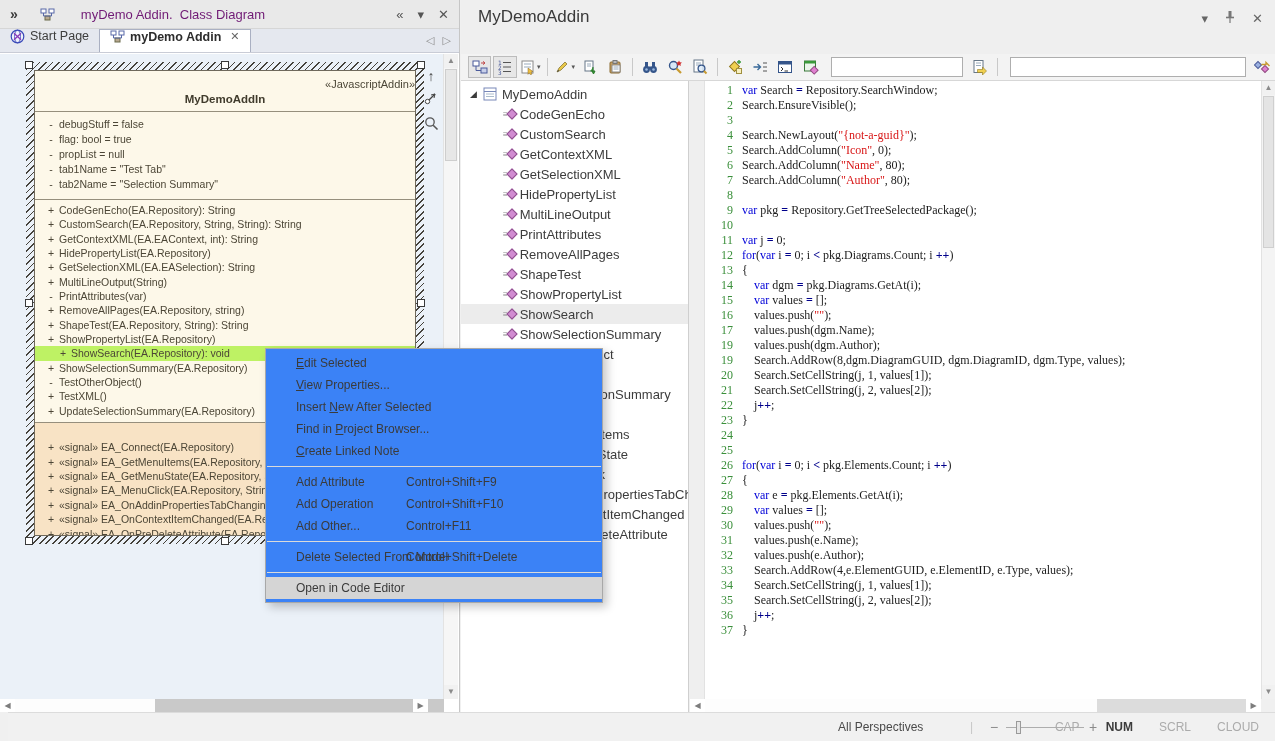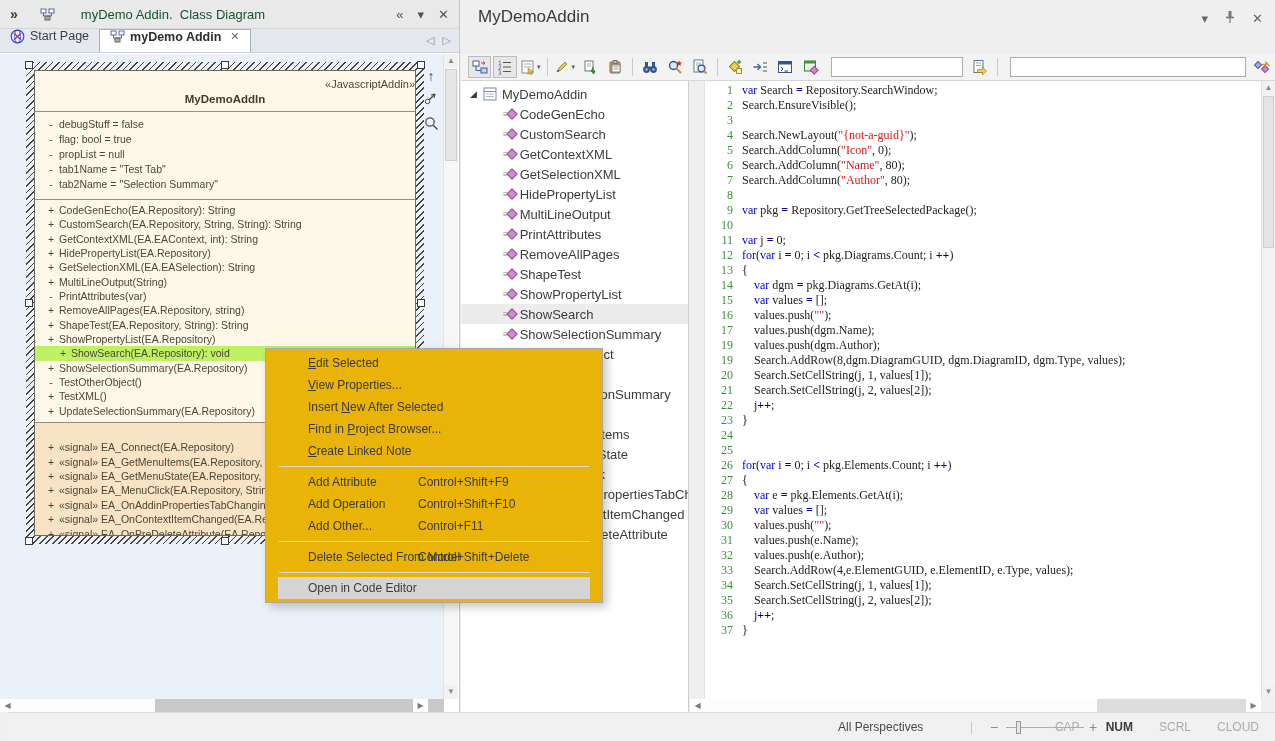--- a/index.html
+++ b/index.html
@@ -7,21 +7,21 @@
   #app { position:relative; width:1275px; height:741px; background:#f0f0f0;
          font-family:"Liberation Sans", sans-serif; overflow:hidden; }
 
   
   #left-pane { position:absolute; left:0; top:0; width:460px; height:712px;
                background:#fff; border-right:1px solid #c6c6c6; }
   #lw-titlebar { position:relative; height:29px; background:#e9e9e9; border-bottom:1px solid #d6d6d6;
                  display:flex; align-items:center; color:#8f8f8f; font-size:13px; }
   .lw-chevrons { margin-left:10px; color:#3c3c3c; font-size:14px; font-weight:bold; }
   .lw-diagicon { margin-left:22px; display:inline-flex; }
-  .lw-title { margin-left:26px; white-space:pre; color:#14532d; }
+  .lw-title { margin-left:26px; white-space:pre; color:#701a75; }
   .lw-ctrls { position:absolute; right:10px; display:flex; gap:14px; color:#555; font-size:13px; }
 
   #tabbar { position:relative; height:24px; background:#e5e8ef; border-bottom:1px solid #c9ccd6;
             display:flex; align-items:stretch; }
   .tab { display:flex; align-items:flex-start; gap:5px; padding:0 10px; font-size:12.5px; color:#3d3d3d; }
   .tab.active { background:#fff; border:1px solid #aab0c2; border-bottom:none; font-weight:bold; color:#2c2c2c; }
   .tab .tab-close { color:#666; font-size:11px; margin-left:4px; font-weight:normal; }
   .tab-nav { position:absolute; right:8px; top:0; bottom:0; display:flex; align-items:center; gap:8px;
              color:#8a8a8a; font-size:11px; }
 
@@ -113,22 +113,22 @@
   #sb-zoom { position:absolute; left:982px; top:0; height:29px; width:115px; }
   #sb-minus { position:absolute; left:0; top:6px; color:#8a8a8a; font-size:14px; }
   #sb-track { position:absolute; left:16px; top:14px; width:78px; height:1px; background:#adadad; }
   #sb-thumb { position:absolute; left:26px; top:8px; width:5px; height:13px; background:#e6e6e6; border:1px solid #9a9a9a; }
   #sb-plus { position:absolute; left:99px; top:6px; color:#8a8a8a; font-size:14px; }
   #sb-toggles { position:absolute; right:16px; top:7px; display:flex; gap:26px; }
   .sb-toggle { color:#ababab; }
   .sb-toggle.active { color:#3c3c3c; font-weight:bold; }
 
   
-  #context-menu { position:absolute; left:265px; top:348px; width:338px; background:#eab308;
-                  border:1px solid #a8a8a8; box-shadow:4px 4px 9px rgba(0,0,0,.22); padding:3px 12px; z-index:60; }
+  #context-menu { position:absolute; left:265px; top:348px; width:338px; background:#3b82f6;
+                  border:1px solid #a8a8a8; box-shadow:4px 4px 9px rgba(0,0,0,.22); padding:3px 0; z-index:60; }
   .menu-item { position:relative; height:22px; line-height:22px; font-size:12px; color:#3b3b3b; padding-left:30px; }
   .menu-item.hl { background:#d5d5d5; }
   .menu-shortcut { position:absolute; left:140px; top:0; }
   .menu-sep { border-top:1px solid #dadada; margin:4px 1px; }
   .menu-key { text-decoration:underline; }
 </style>
 </head>
 <body>
 
 <div id="app">

